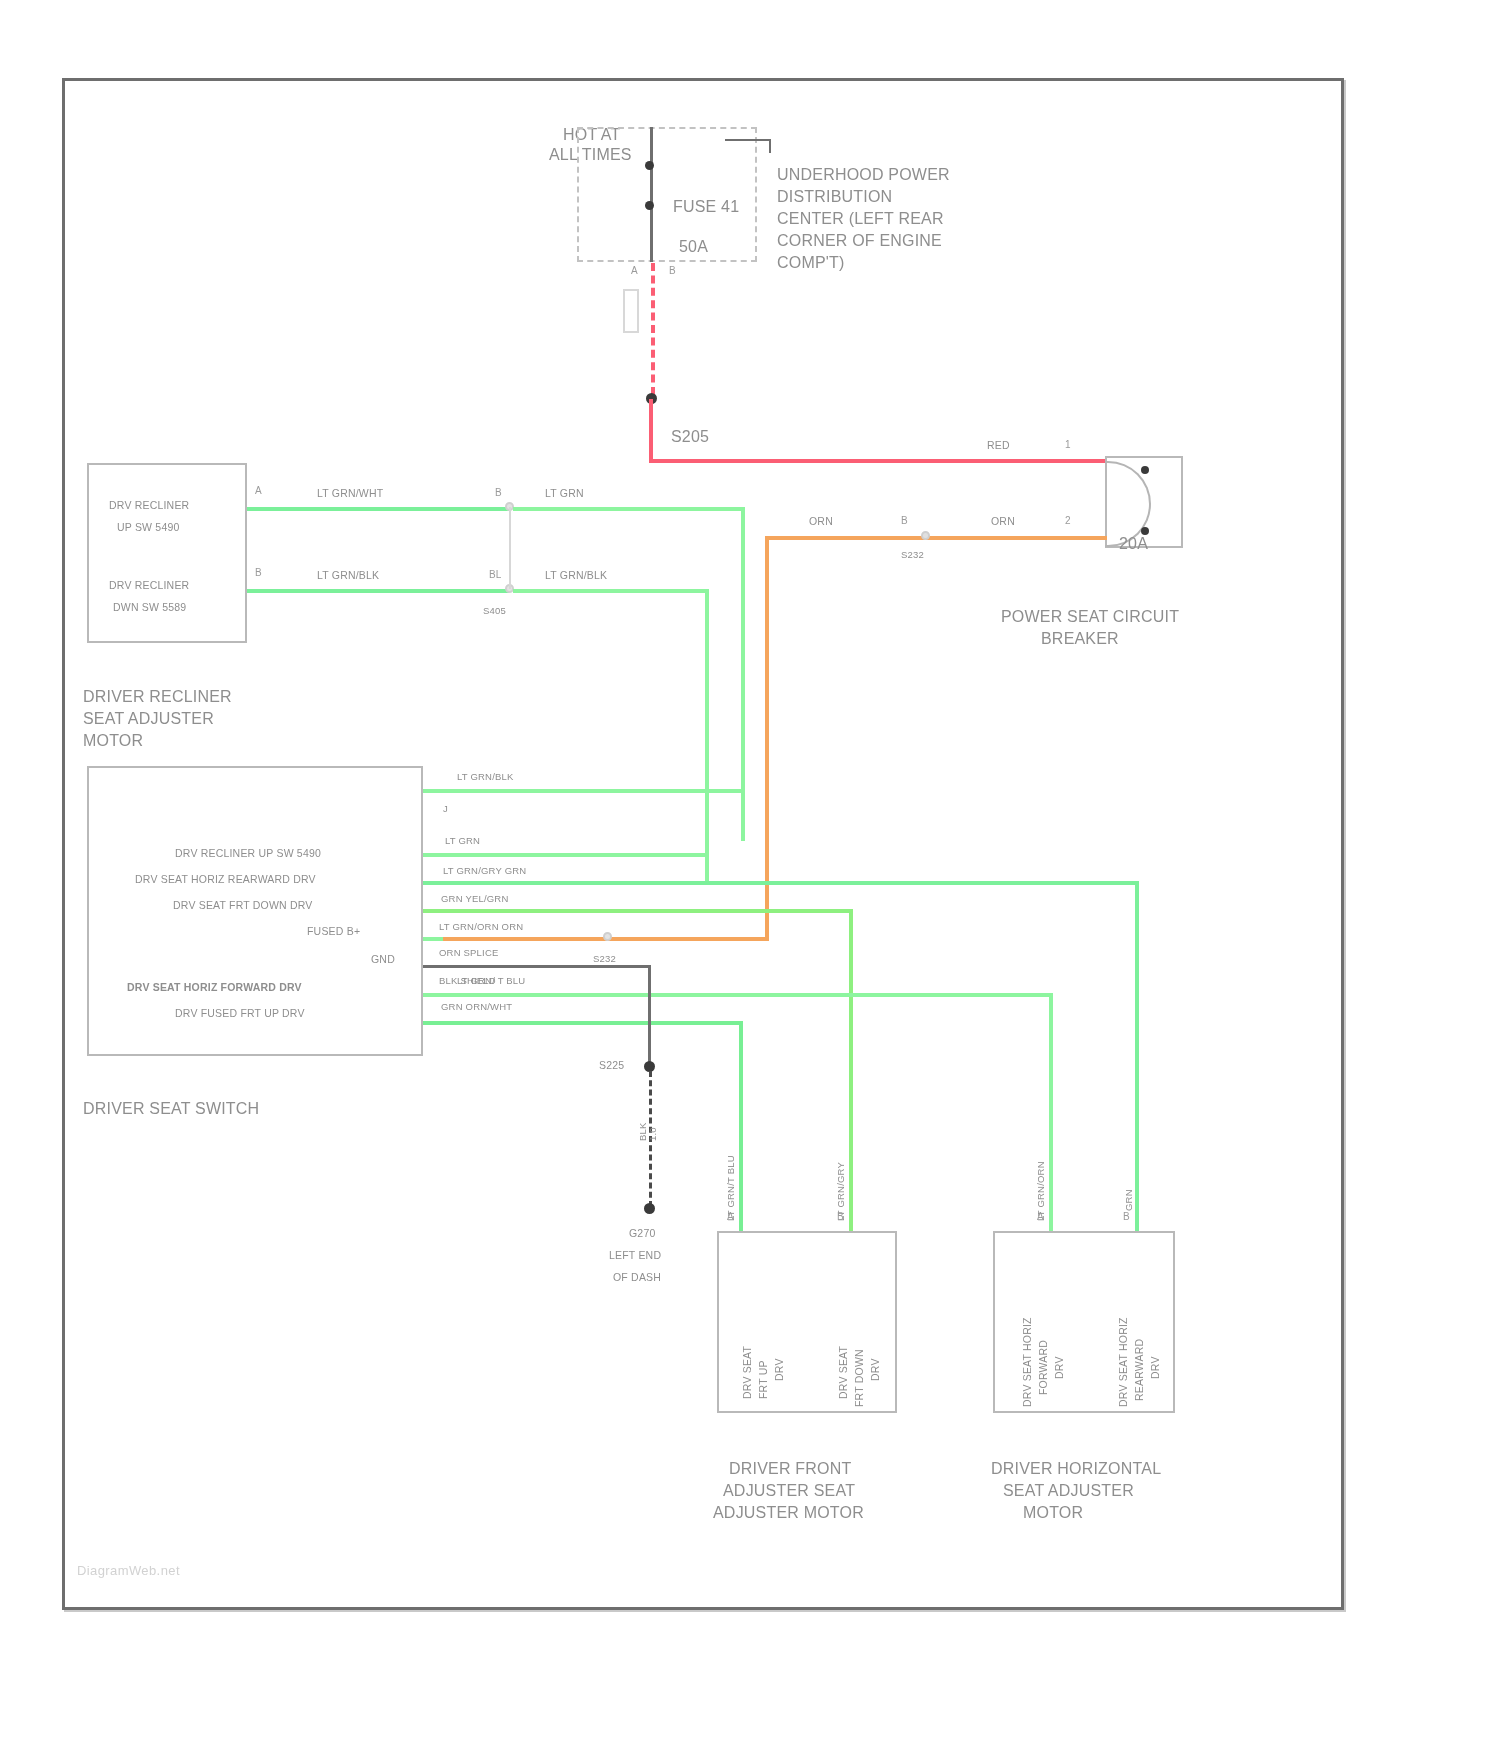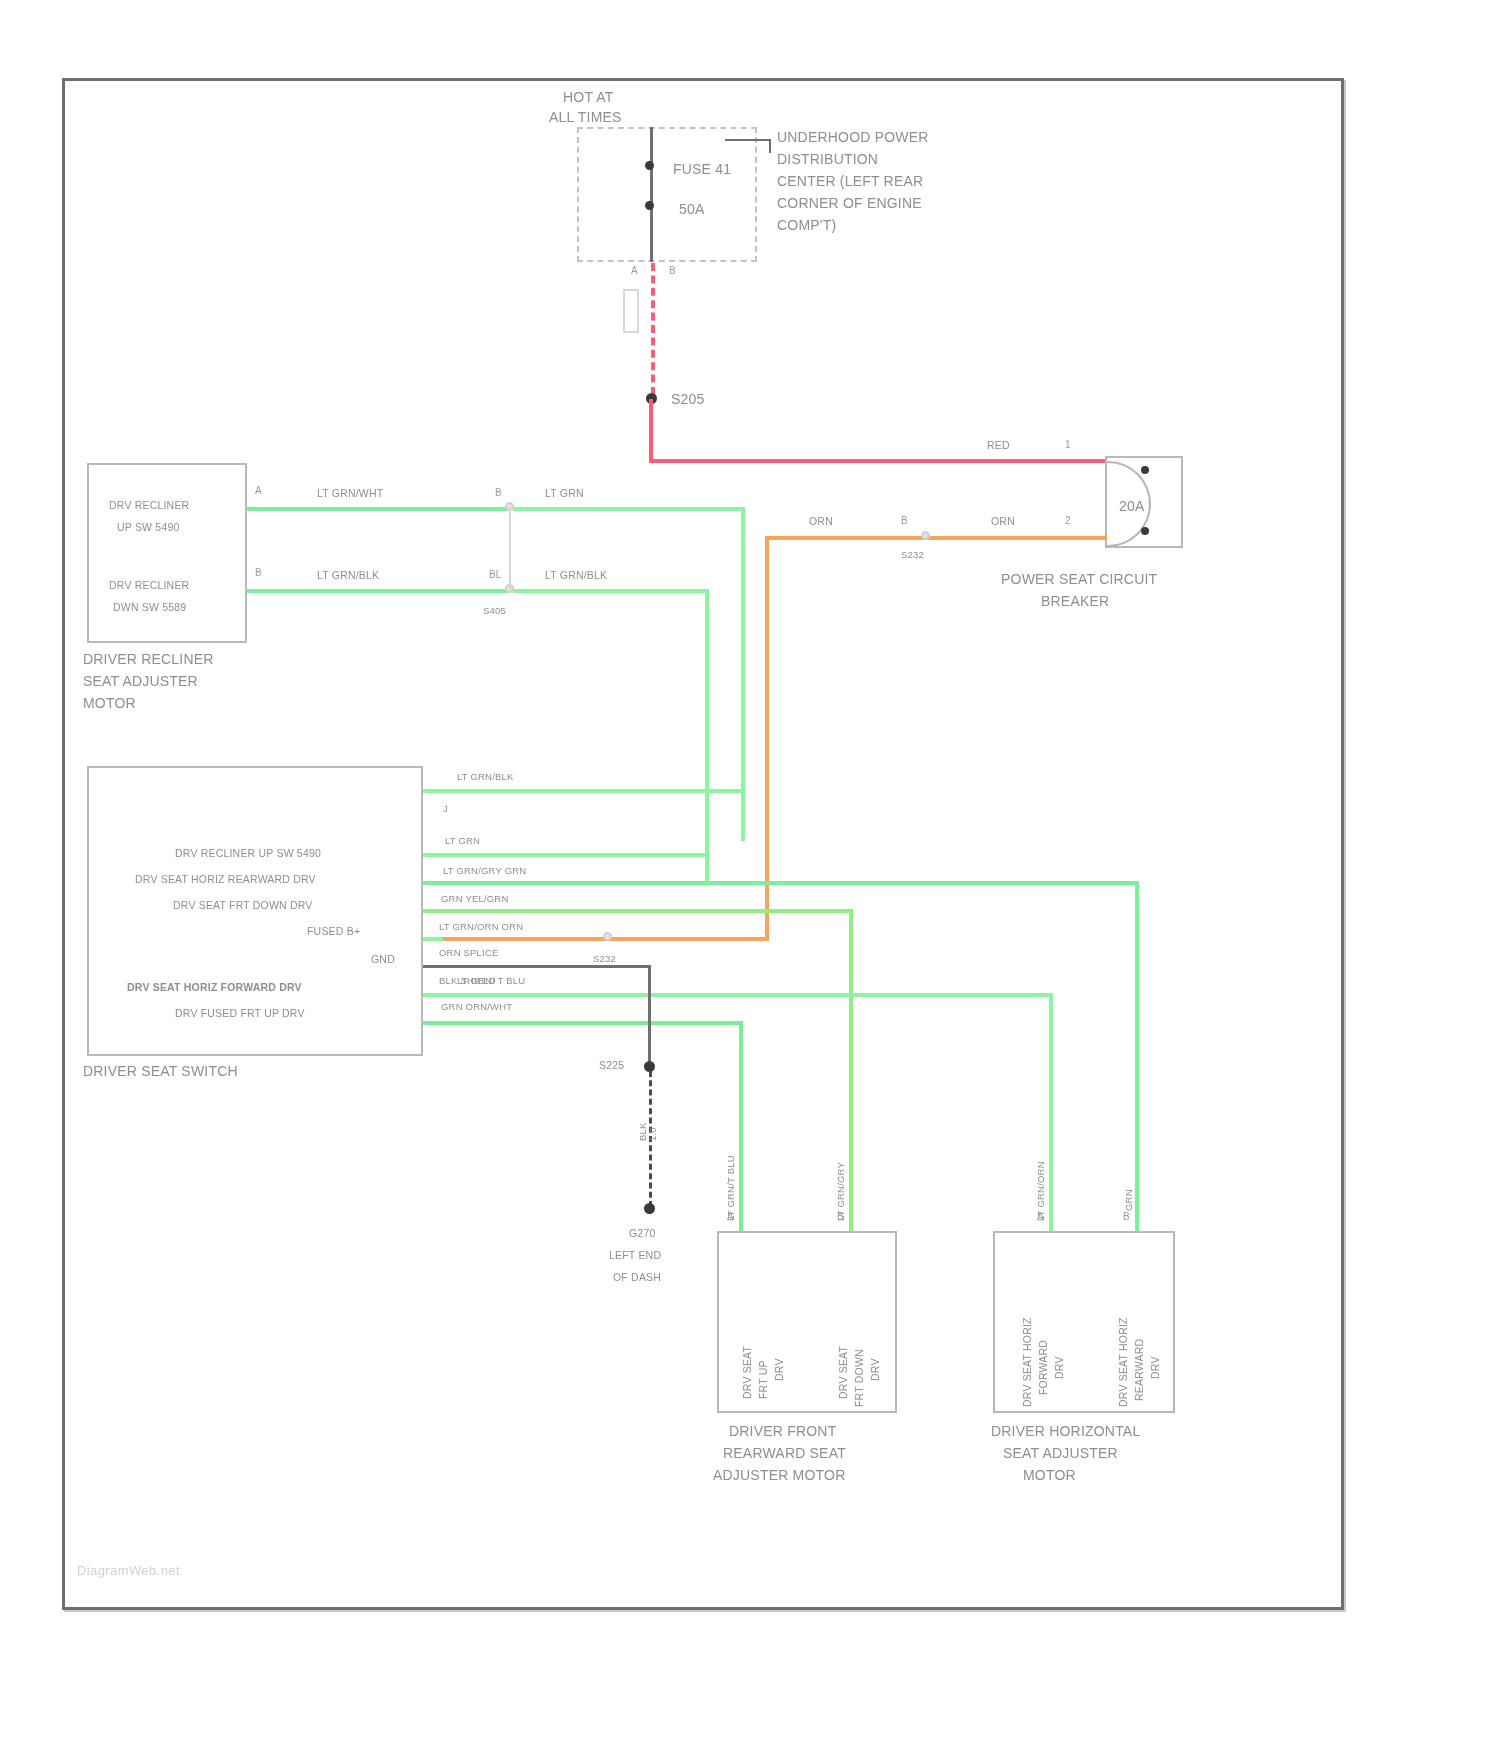--- a/index.html
+++ b/index.html
@@ -18,21 +18,21 @@
     position:absolute;left:62px;top:78px;width:1276px;height:1526px;
     border:3px solid #6e6e6e;background:#ffffff;
     box-shadow:2px 2px 0 0 #c9c9c9;
   }
   
   .box{position:absolute;border:2px solid #b9b9b9;background:#ffffff;box-sizing:border-box;}
   .dbox{position:absolute;border:2px dashed #c2c2c2;background:transparent;box-sizing:border-box;}
   .lbl{position:absolute;color:#8e8e8e;white-space:nowrap;letter-spacing:.2px;}
   .t9{font-size:9.5px;}
   .t10{font-size:10.5px;}
-  .t11{font-size:14px;}
+  .t11{font-size:16px;margin-top:37px;}
   .pin{position:absolute;color:#9a9a9a;font-size:10px;}
   .wire{position:absolute;}
   .h{height:4px;}
   .v{width:4px;}
   .dot{position:absolute;width:11px;height:11px;border-radius:50%;background:#3a3a3a;}
   .vert{transform-origin:0 0;transform:rotate(-90deg);}
   
   .c-red{background:#fb5e74;}
   .c-org{background:#f5a55c;}
   .c-grn{background:#7bf09a;}
@@ -201,21 +201,21 @@
     <div class="lbl t10 blurtxt vert" style="left:772px;top:1318px;">DRV SEAT</div>
     <div class="lbl t10 blurtxt vert" style="left:788px;top:1326px;">FRT DOWN</div>
     <div class="lbl t10 blurtxt vert" style="left:804px;top:1300px;">DRV</div>
 
     <div class="lbl t9 blurtxt vert" style="left:660px;top:1140px;">LT GRN/T BLU</div>
     <div class="lbl t9 blurtxt vert" style="left:770px;top:1140px;">LT GRN/GRY</div>
     <div class="pin blurtxt" style="left:662px;top:1130px;">A</div>
     <div class="pin blurtxt" style="left:772px;top:1130px;">B</div>
 
     <div class="lbl t11 blurtxt" style="left:664px;top:1342px;">DRIVER FRONT</div>
-    <div class="lbl t11 blurtxt" style="left:658px;top:1364px;">REARWARD SEAT</div>
+    <div class="lbl t11 blurtxt" style="left:658px;top:1364px;">ADJUSTER SEAT</div>
     <div class="lbl t11 blurtxt" style="left:648px;top:1386px;">ADJUSTER MOTOR</div>
 
     <div class="box" style="left:928px;top:1150px;width:182px;height:182px;"></div>
     <div class="lbl t10 blurtxt vert" style="left:956px;top:1326px;">DRV SEAT HORIZ</div>
     <div class="lbl t10 blurtxt vert" style="left:972px;top:1314px;">FORWARD</div>
     <div class="lbl t10 blurtxt vert" style="left:988px;top:1298px;">DRV</div>
     <div class="lbl t10 blurtxt vert" style="left:1052px;top:1326px;">DRV SEAT HORIZ</div>
     <div class="lbl t10 blurtxt vert" style="left:1068px;top:1320px;">REARWARD</div>
     <div class="lbl t10 blurtxt vert" style="left:1084px;top:1298px;">DRV</div>
 

